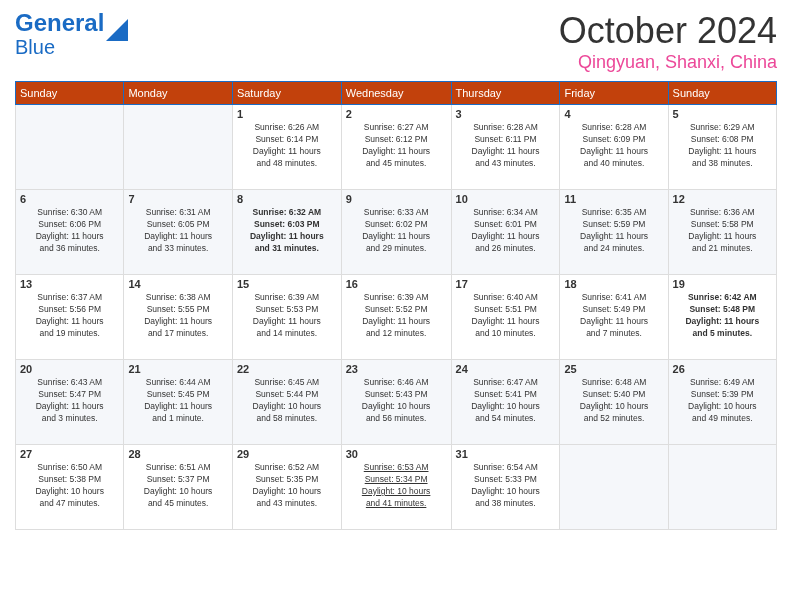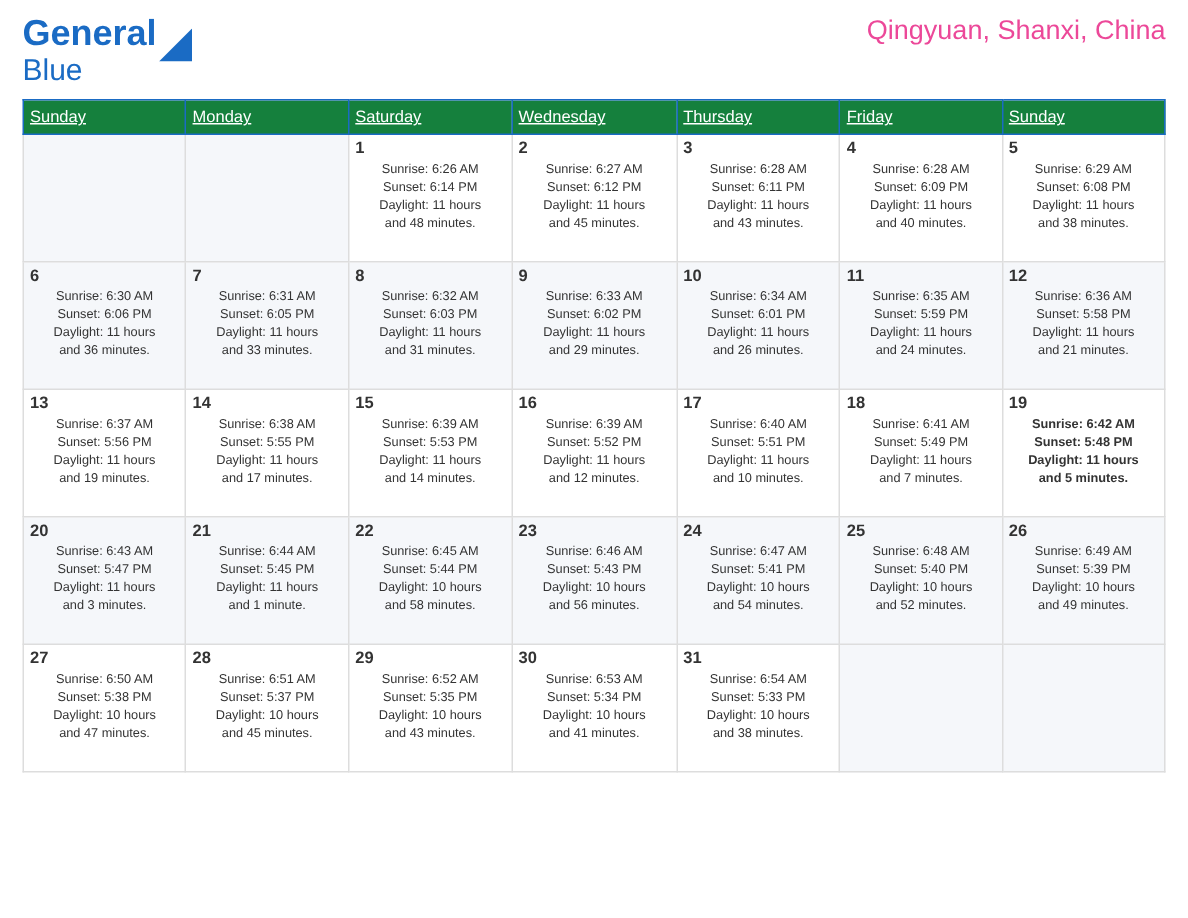--- a/index.html
+++ b/index.html
@@ -10,21 +10,21 @@
     .header { display: flex; justify-content: space-between; align-items: flex-start; margin-bottom: 8px; }
     
     .logo { display: flex; align-items: center; }
     
     .title-section { text-align: right; }
     .month-title { font-size: 36px; font-weight: 300; color: #333; }
     .subtitle { font-size: 18px; color: #ec4899; }
     
     .calendar { width: 100%; border-collapse: collapse; font-size: 9px; }
     
-    .calendar thead tr { background: #15803d; color: #fff; text-decoration: underline; }
+    .calendar thead tr { background: #c2410c; color: #fff; }
     .calendar thead th { padding: 5px 4px; text-align: left; font-weight: normal; font-size: 11px; border: 1px solid #1a6bc4; }
     
     .calendar tbody tr { border-bottom: 1px solid #ddd; }
     .calendar tbody td { padding: 3px 4px; vertical-align: top; border: 1px solid #ddd; height: 85px; width: 113px; }
     
     .day-num { font-size: 11px; font-weight: bold; color: #333; display: block; margin-bottom: 2px; }
     .day-info { font-size: 8.5px; color: #333; line-height: 1.4; text-align: center; }
     
     .row-even { background: #f5f7fa; }
     .row-odd { background: #fff; }
@@ -40,20 +40,21 @@
       <div style="line-height:1.1;">
         <span style="color:#1a6bc4; font-size:24px; font-weight:bold;">General</span><br>
         <span style="color:#1a6bc4; font-size:20px; font-weight:normal;">Blue</span>
       </div>
       <svg width="22" height="22" viewBox="0 0 22 22" style="margin-left:2px; margin-top:-8px;">
         <polygon points="0,22 22,0 22,22" fill="#1a6bc4"></polygon>
         <polygon points="0,22 22,0 11,11" fill="#5599dd"></polygon>
       </svg>
     </div>
     <div class="title-section">
+      <div class="month-title">October 2024</div>
       <div class="subtitle">Qingyuan, Shanxi, China</div>
     </div>
   </div>
 
   <table class="calendar">
     <thead>
       <tr>
         <th>Sunday</th>
         <th>Monday</th>
         <th>Saturday</th>
@@ -113,21 +114,21 @@
           </td>
           <td>
             <span class="day-num">7</span>
             <div class="day-info" style="white-space: pre-line;">Sunrise: 6:31 AM
 Sunset: 6:05 PM
 Daylight: 11 hours
 and 33 minutes.</div>
           </td>
           <td>
             <span class="day-num">8</span>
-            <div class="day-info" style="white-space: pre-line;">Sunrise: 6:32 AM
+            <div class="day-info" style="white-space: pre-line; font-weight: bold;">Sunrise: 6:32 AM
 Sunset: 6:03 PM
 Daylight: 11 hours
 and 31 minutes.</div>
           </td>
           <td>
             <span class="day-num">9</span>
             <div class="day-info" style="white-space: pre-line;">Sunrise: 6:33 AM
 Sunset: 6:02 PM
 Daylight: 11 hours
 and 29 minutes.</div>
@@ -273,21 +274,21 @@
           </td>
           <td>
             <span class="day-num">29</span>
             <div class="day-info" style="white-space: pre-line;">Sunrise: 6:52 AM
 Sunset: 5:35 PM
 Daylight: 10 hours
 and 43 minutes.</div>
           </td>
           <td>
             <span class="day-num">30</span>
-            <div class="day-info" style="white-space: pre-line;">Sunrise: 6:53 AM
+            <div class="day-info" style="white-space: pre-line; text-decoration: underline;">Sunrise: 6:53 AM
 Sunset: 5:34 PM
 Daylight: 10 hours
 and 41 minutes.</div>
           </td>
           <td>
             <span class="day-num">31</span>
             <div class="day-info" style="white-space: pre-line;">Sunrise: 6:54 AM
 Sunset: 5:33 PM
 Daylight: 10 hours
 and 38 minutes.</div>

